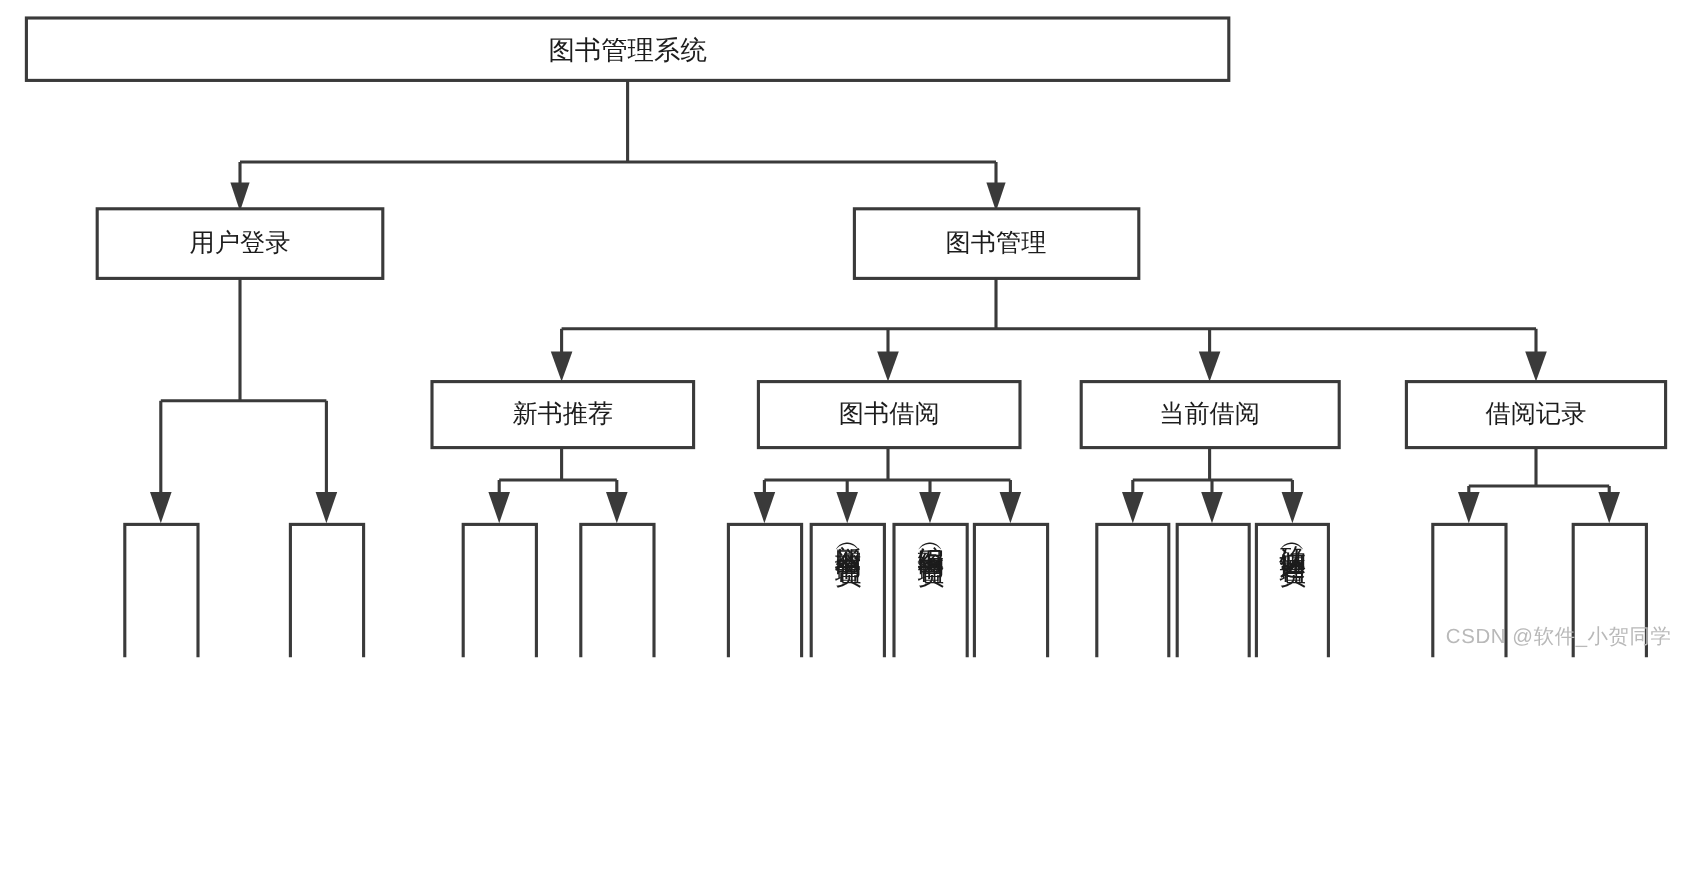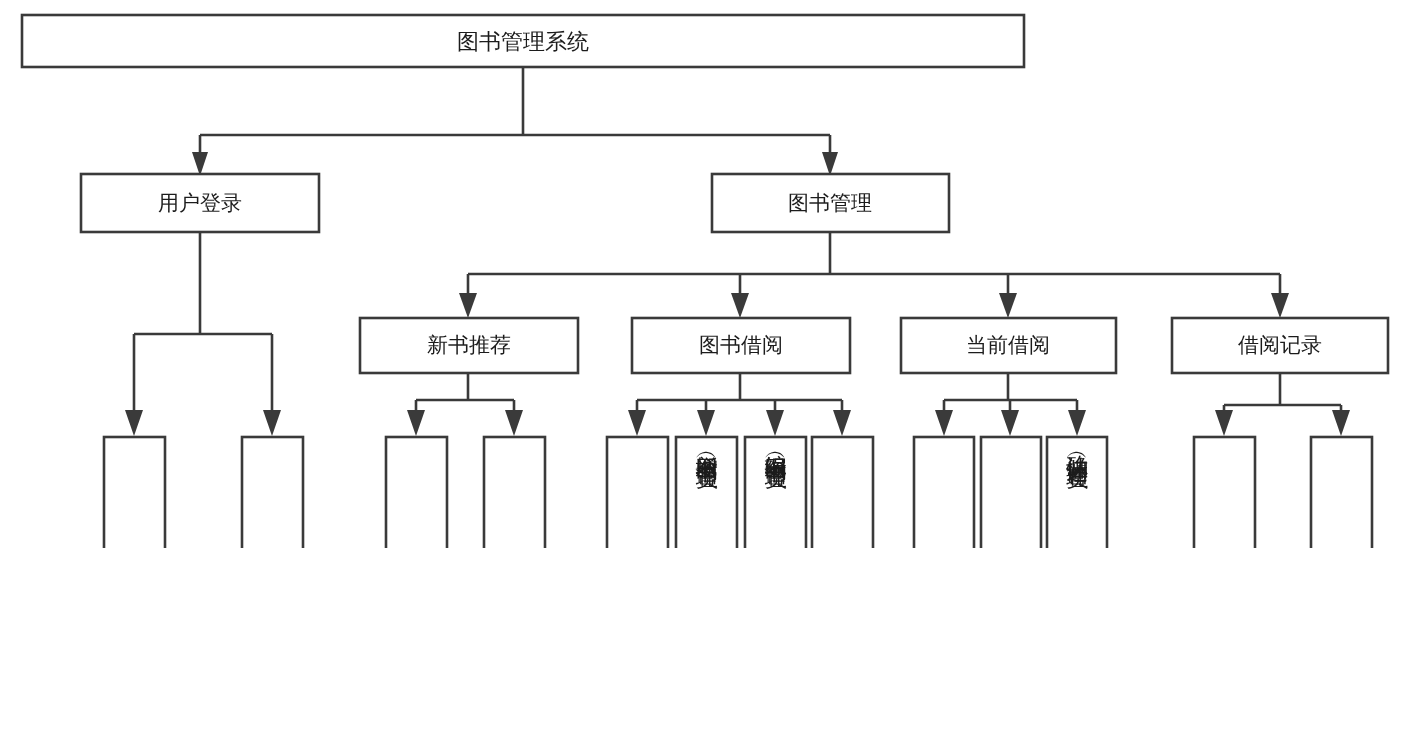--- a/index.html
+++ b/index.html
@@ -258,14 +258,15 @@
     <span class="leaf-label">确认归还（管理员）</span>
   </div>
 
   <div class="leaf-label-wrap" style="left:1194px; top:437px; width:61px; height:298px;">
     <span class="leaf-label">新增借阅记录</span>
   </div>
   <div class="leaf-label-wrap" style="left:1311px; top:437px; width:61px; height:298px;">
     <span class="leaf-label">查询借阅记录</span>
   </div>
 
+  <div class="watermark">CSDN @软件_小贺同学</div>
 
 </div>
 
 </body></html>

